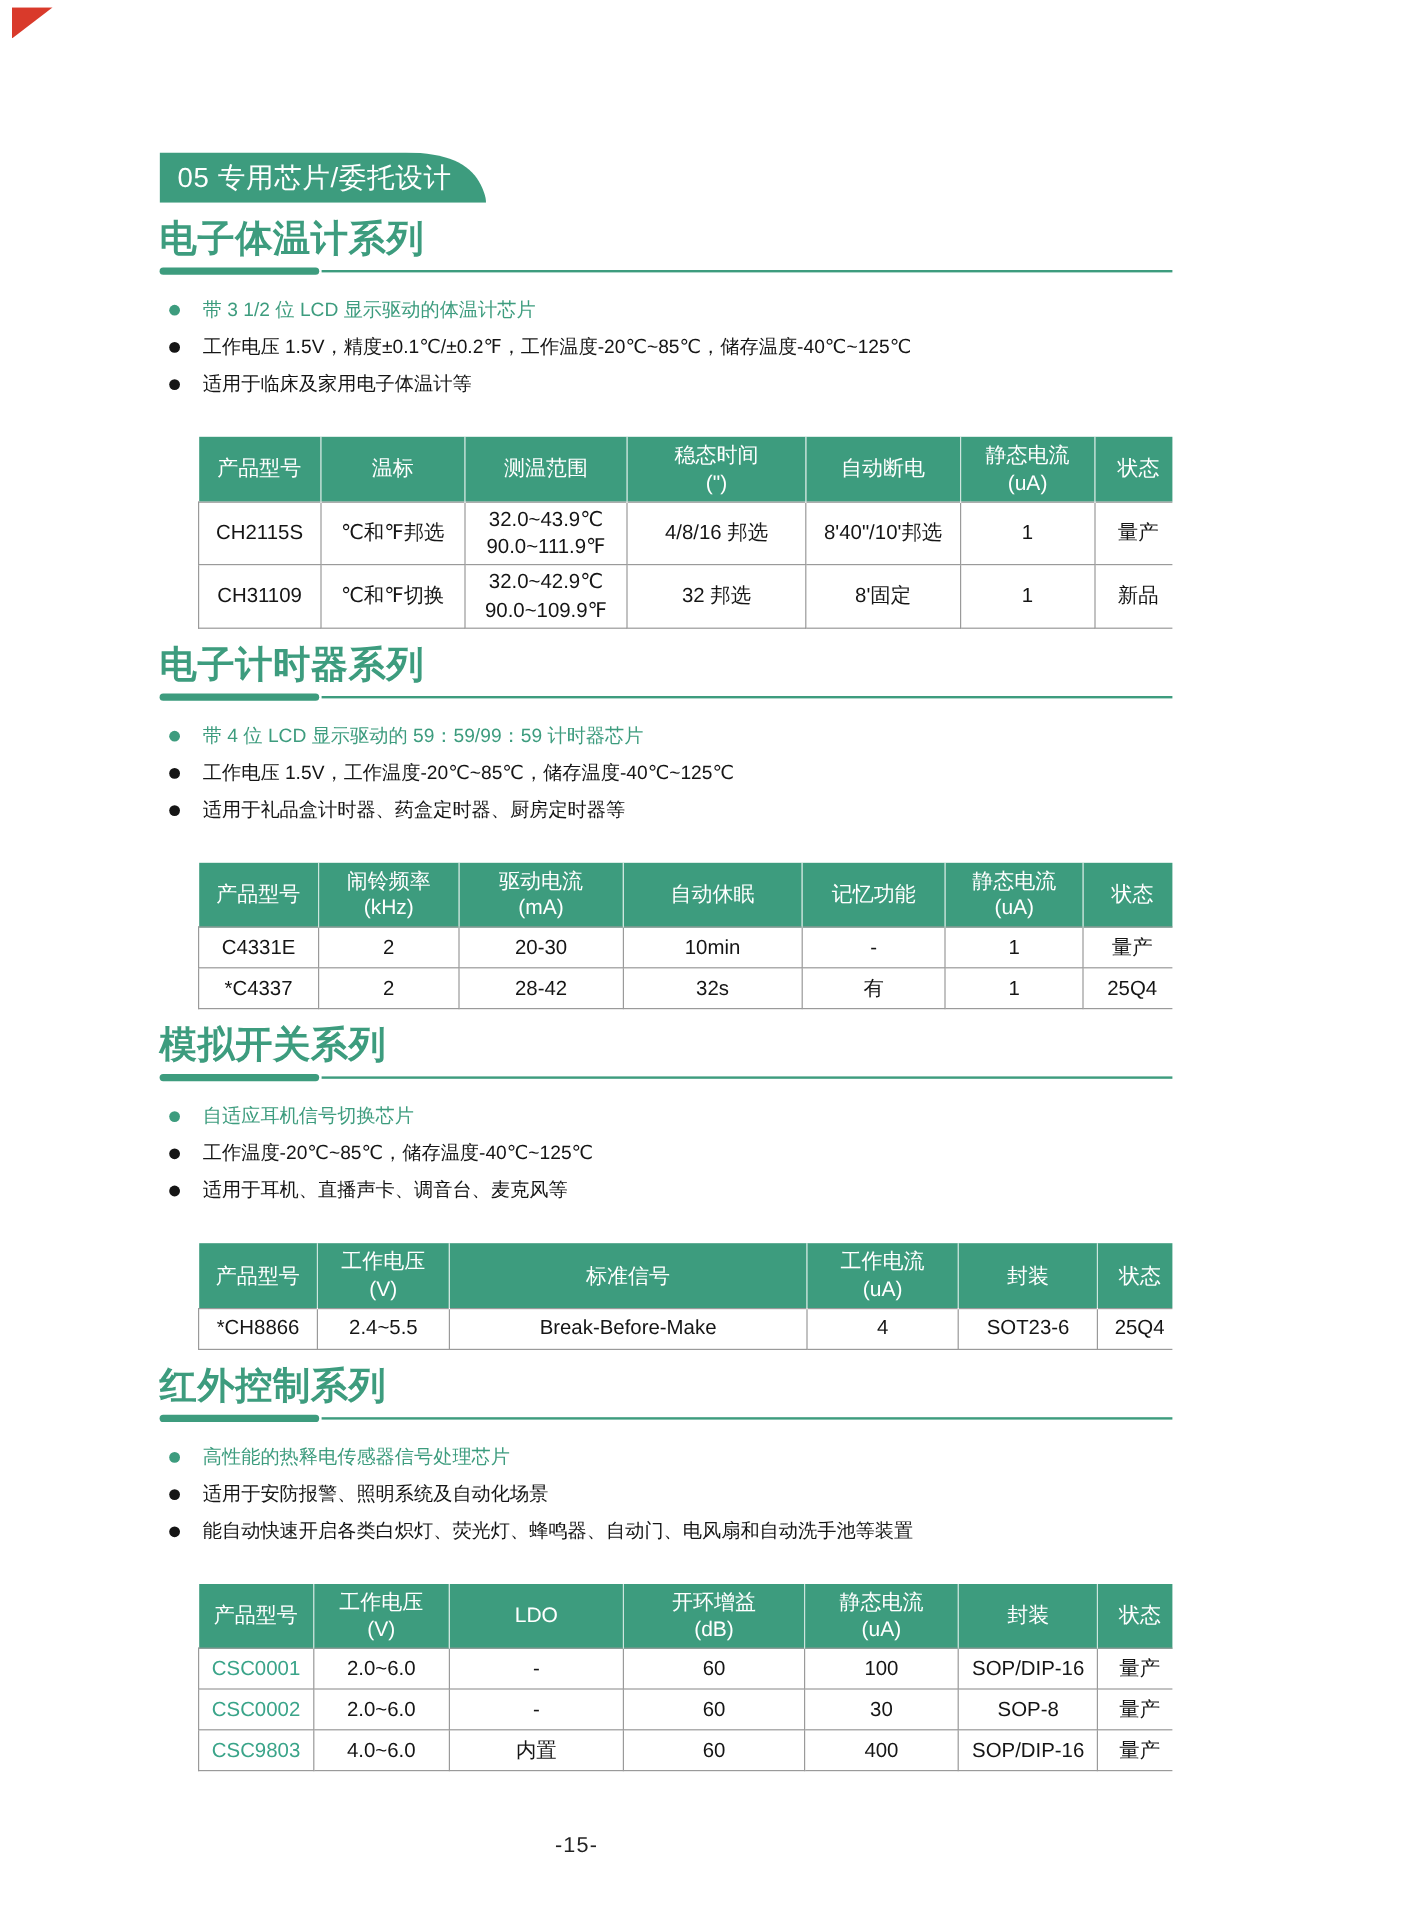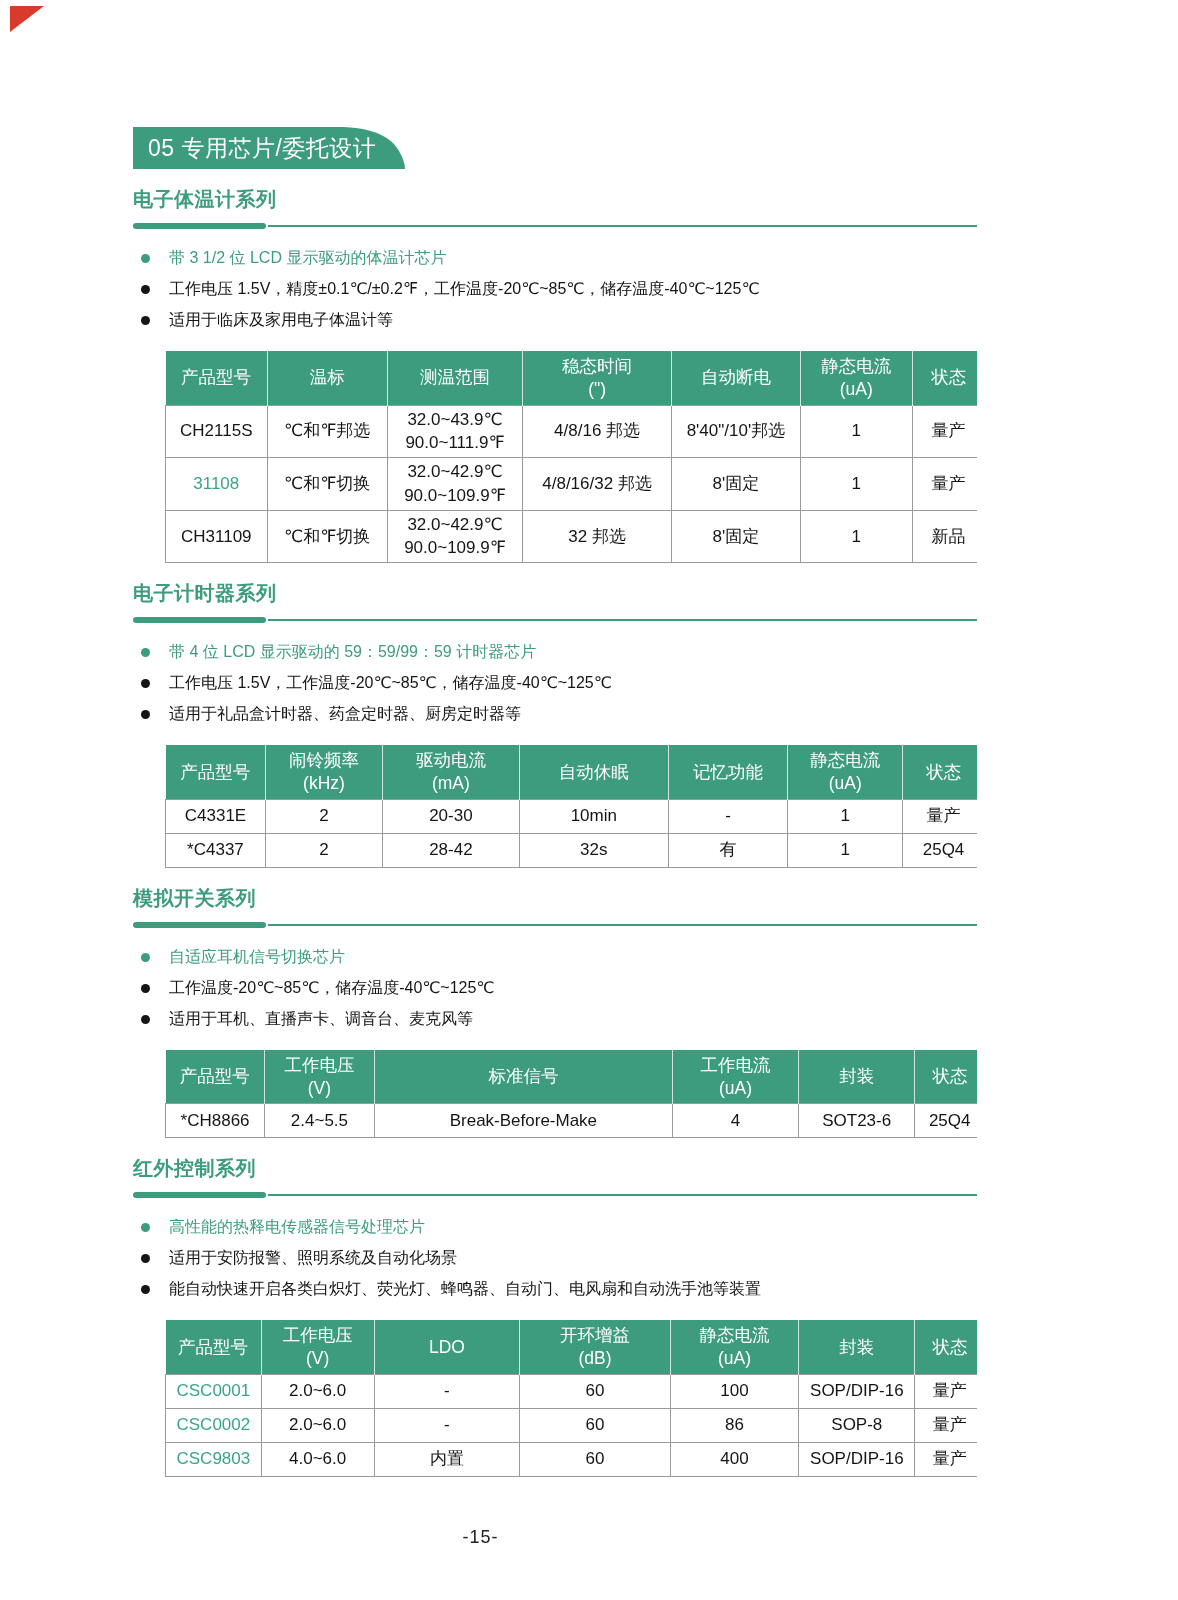--- a/index.html
+++ b/index.html
@@ -19,33 +19,33 @@
   .banner{position:relative;margin:127px 0 0 133px;width:272px;height:42px;}
   .banner svg{position:absolute;inset:0;width:100%;height:100%;}
   .banner svg path{fill:var(--accent,#3d9c7e);}
   .banner-text{
     position:relative;z-index:1;display:block;
     line-height:42px;padding-left:15px;
     color:#fff;font-size:23px;letter-spacing:.5px;
   }
   .section{margin-left:133px;width:910px;}
   .section h2{
-    margin:16px 0 10px 0;font-size:20px;line-height:28px;
+    margin:16px 0 10px 0;font-size:31px;line-height:28px;
     color:var(--accent,#3d9c7e);font-weight:600;letter-spacing:.5px;
   }
   .rule{display:flex;align-items:center;width:910px;}
   .rule .thick{width:133px;height:6px;border-radius:3px;background:var(--accent,#3d9c7e);flex:none;}
   .rule .thin{flex:1;height:2px;background:var(--accent,#3d9c7e);margin-left:2px;}
   .bullets{list-style:none;margin:14px 0 0 0;padding:0 0 0 8px;}
   .bullets li{display:flex;align-items:center;height:31px;font-size:16px;}
   .dot{width:9px;height:9px;border-radius:50%;background:#151515;margin-right:19px;flex:none;}
   .dot.g{background:var(--accent,#3d9c7e);}
   .gtext{color:var(--accent,#3d9c7e);}
   table{
-    margin:15px 0 0 32px;width:820px;
+    margin:28px 0 0 32px;width:820px;
     border-collapse:collapse;table-layout:fixed;
     text-align:center;font-size:17px;
   }
   th{
     background:var(--accent,#3d9c7e);color:#fff;font-weight:400;
     height:52px;box-sizing:border-box;padding:4px 2px;
     font-size:17.5px;line-height:1.3;vertical-align:middle;
   }
   th+th{border-left:1px solid rgba(255,255,255,.75);}
   td{
@@ -149,44 +149,20 @@
                 <div>8'40"/10'邦选</div>
               </td>
               <td>
                 <div>1</div>
               </td>
               <td class="b">
                 <div>量产</div>
               </td>
             </tr>
             <tr>
-              <td class="link">
-                <div>31108</div>
-              </td>
-              <td>
-                <div>℃和℉切换</div>
-              </td>
-              <td>
-                <div>32.0~42.9℃</div>
-                <div>90.0~109.9℉</div>
-              </td>
-              <td>
-                <div>4/8/16/32 邦选</div>
-              </td>
-              <td>
-                <div>8'固定</div>
-              </td>
-              <td>
-                <div>1</div>
-              </td>
-              <td class="b">
-                <div>量产</div>
-              </td>
-            </tr>
-            <tr>
               <td>
                 <div>CH31109</div>
               </td>
               <td>
                 <div>℃和℉切换</div>
               </td>
               <td>
                 <div>32.0~42.9℃</div>
                 <div>90.0~109.9℉</div>
               </td>
@@ -480,21 +456,21 @@
               <td>
                 <div>2.0~6.0</div>
               </td>
               <td>
                 <div>-</div>
               </td>
               <td>
                 <div>60</div>
               </td>
               <td>
-                <div>86</div>
+                <div>30</div>
               </td>
               <td>
                 <div>SOP-8</div>
               </td>
               <td class="b">
                 <div>量产</div>
               </td>
             </tr>
             <tr>
               <td class="link">

